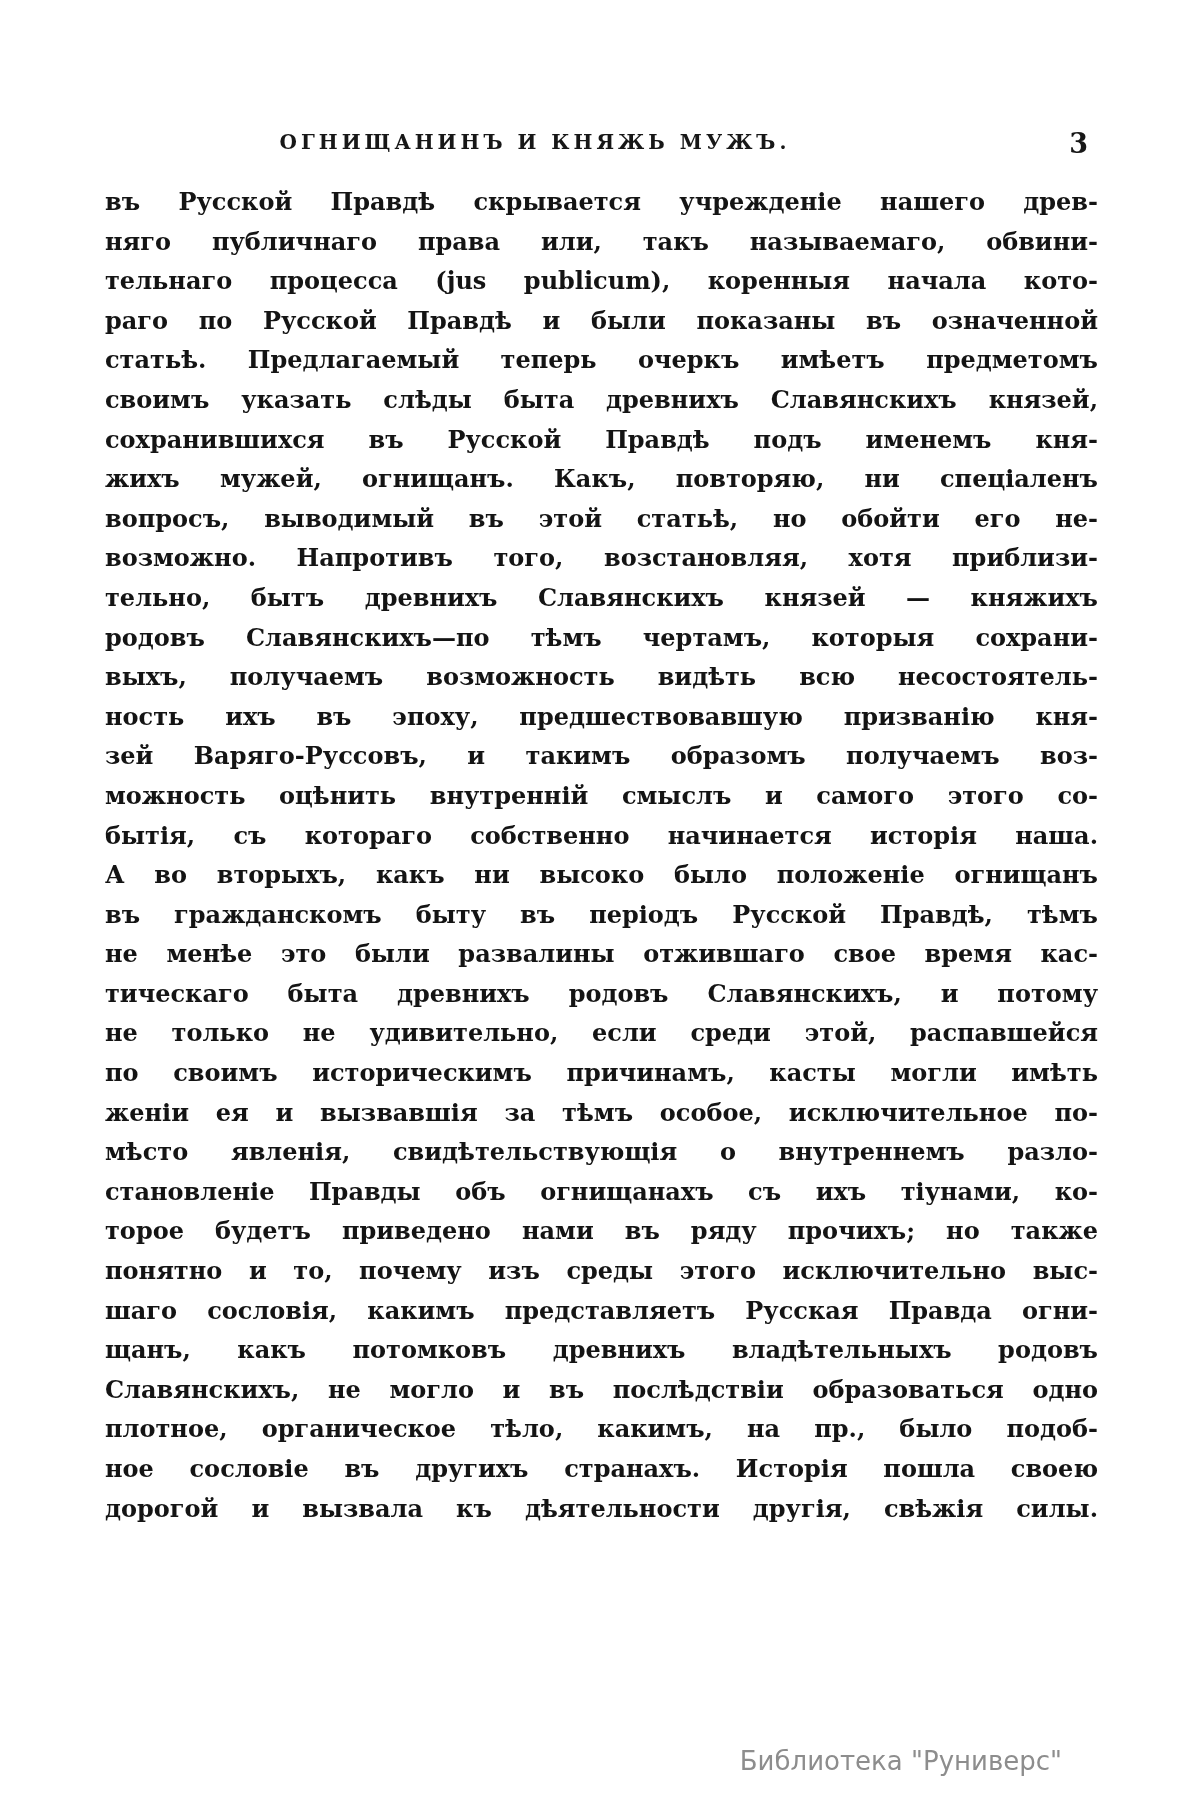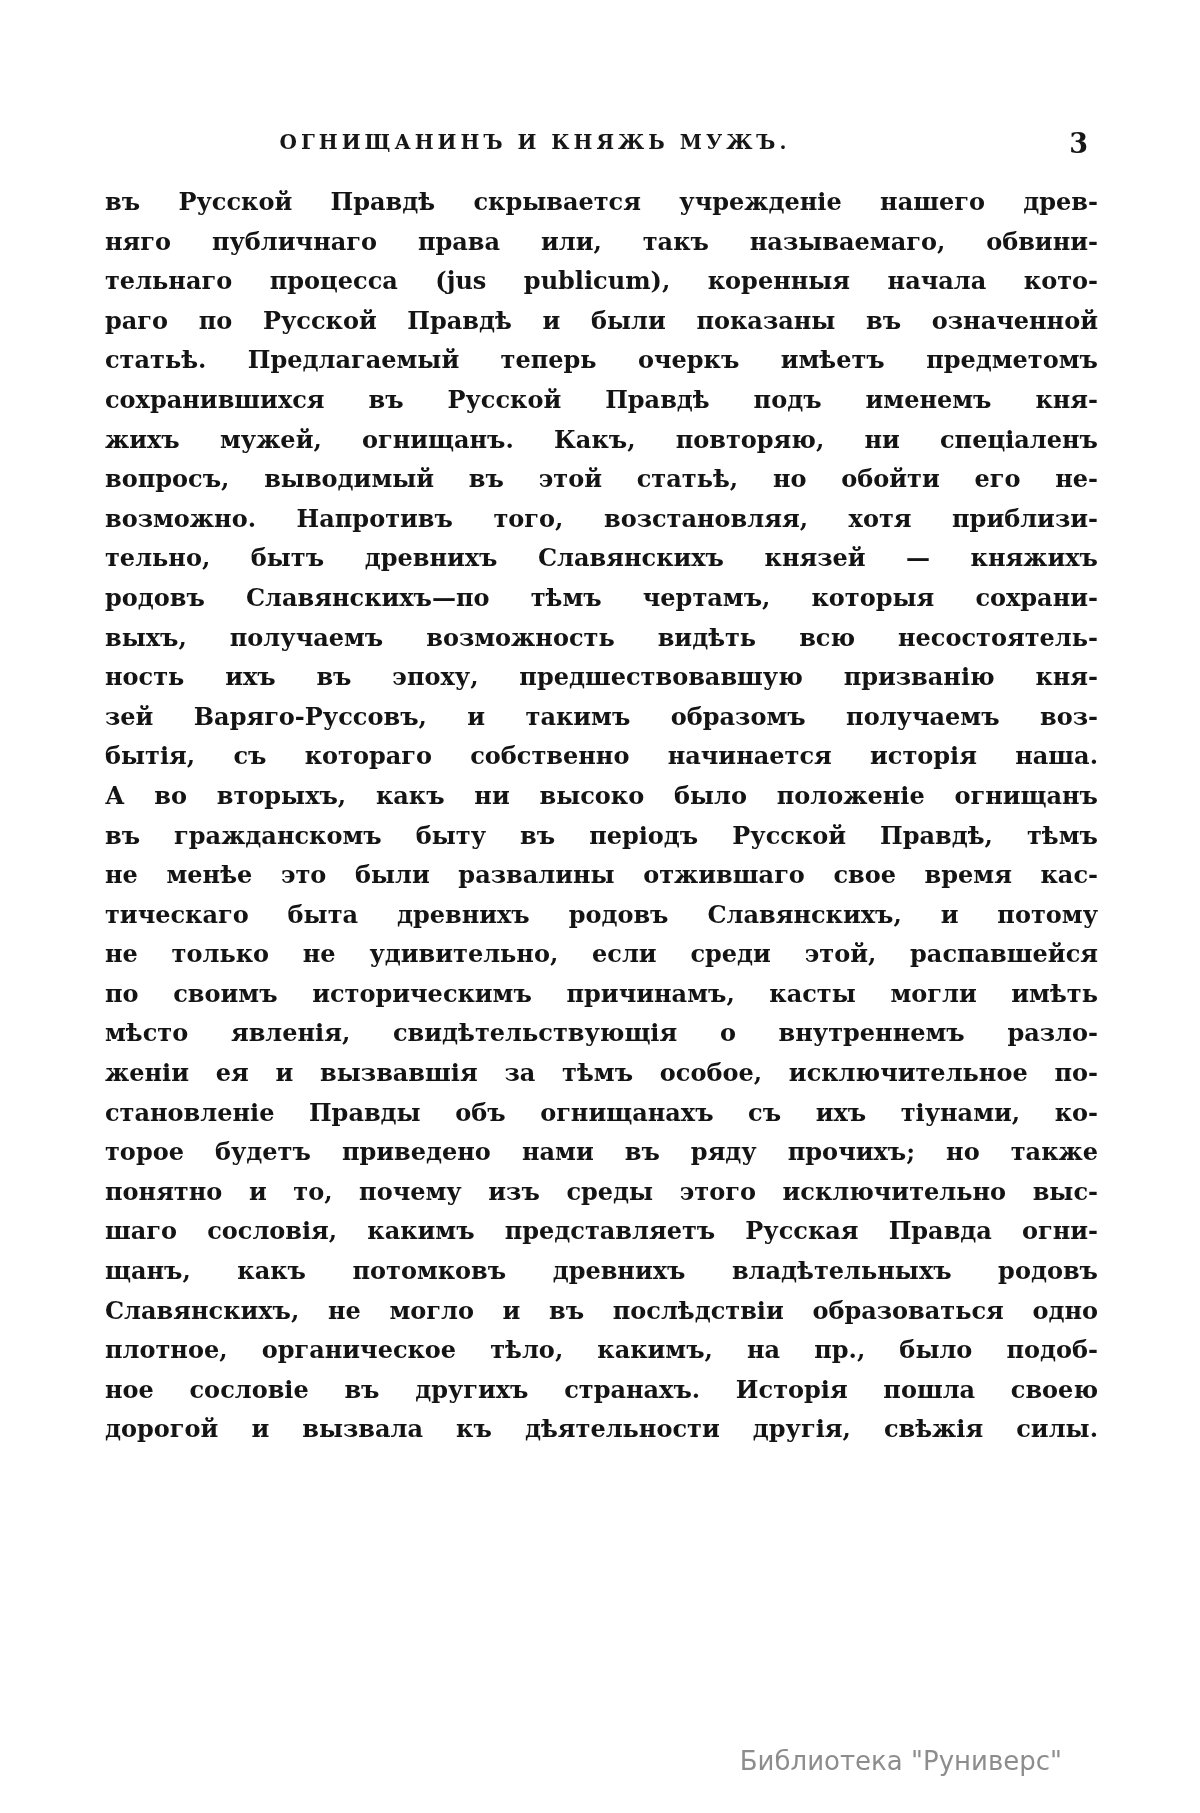--- a/index.html
+++ b/index.html
@@ -69,38 +69,40 @@
   </div>
 
   <div class="page-number">3</div>
 
   <div class="page-body">
     <div class="text-line">въ Русской Правдѣ скрывается учрежденіе нашего древ-</div>
     <div class="text-line">няго публичнаго права или, такъ называемаго, обвини-</div>
     <div class="text-line">тельнаго процесса (jus publicum), коренныя начала кото-</div>
     <div class="text-line">раго по Русской Правдѣ и были показаны въ означенной</div>
     <div class="text-line">статьѣ. Предлагаемый теперь очеркъ имѣетъ предметомъ</div>
+    <div class="text-line">своимъ указать слѣды быта древнихъ Славянскихъ князей,</div>
     <div class="text-line">сохранившихся въ Русской Правдѣ подъ именемъ кня-</div>
     <div class="text-line">жихъ мужей, огнищанъ. Какъ, повторяю, ни спеціаленъ</div>
     <div class="text-line">вопросъ, выводимый въ этой статьѣ, но обойти его не-</div>
     <div class="text-line">возможно. Напротивъ того, возстановляя, хотя приблизи-</div>
     <div class="text-line">тельно, бытъ древнихъ Славянскихъ князей — княжихъ</div>
     <div class="text-line">родовъ Славянскихъ—по тѣмъ чертамъ, которыя сохрани-</div>
     <div class="text-line">выхъ, получаемъ возможность видѣть всю несостоятель-</div>
     <div class="text-line">ность ихъ въ эпоху, предшествовавшую призванію кня-</div>
     <div class="text-line">зей Варяго-Руссовъ, и такимъ образомъ получаемъ воз-</div>
+    <div class="text-line">можность оцѣнить внутренній смыслъ и самого этого со-</div>
     <div class="text-line">бытія, съ котораго собственно начинается исторія наша.</div>
     <div class="text-line">А во вторыхъ, какъ ни высоко было положеніе огнищанъ</div>
     <div class="text-line">въ гражданскомъ быту въ періодъ Русской Правдѣ, тѣмъ</div>
     <div class="text-line">не менѣе это были развалины отжившаго свое время кас-</div>
     <div class="text-line">тическаго быта древнихъ родовъ Славянскихъ, и потому</div>
     <div class="text-line">не только не удивительно, если среди этой, распавшейся</div>
     <div class="text-line">по своимъ историческимъ причинамъ, касты могли имѣть</div>
+    <div class="text-line">женіи ея и вызвавшія за тѣмъ особое, исключительное по-</div>
     <div class="text-line">мѣсто явленія, свидѣтельствующія о внутреннемъ разло-</div>
-    <div class="text-line">женіи ея и вызвавшія за тѣмъ особое, исключительное по-</div>
     <div class="text-line">становленіе Правды объ огнищанахъ съ ихъ тіунами, ко-</div>
     <div class="text-line">торое будетъ приведено нами въ ряду прочихъ; но также</div>
     <div class="text-line">понятно и то, почему изъ среды этого исключительно выс-</div>
     <div class="text-line">шаго сословія, какимъ представляетъ Русская Правда огни-</div>
     <div class="text-line">щанъ, какъ потомковъ древнихъ владѣтельныхъ родовъ</div>
     <div class="text-line">Славянскихъ, не могло и въ послѣдствіи образоваться одно</div>
     <div class="text-line">плотное, органическое тѣло, какимъ, на пр., было подоб-</div>
     <div class="text-line">ное сословіе въ другихъ странахъ. Исторія пошла своею</div>
     <div class="text-line">дорогой и вызвала къ дѣятельности другія, свѣжія силы.</div>
   </div>

